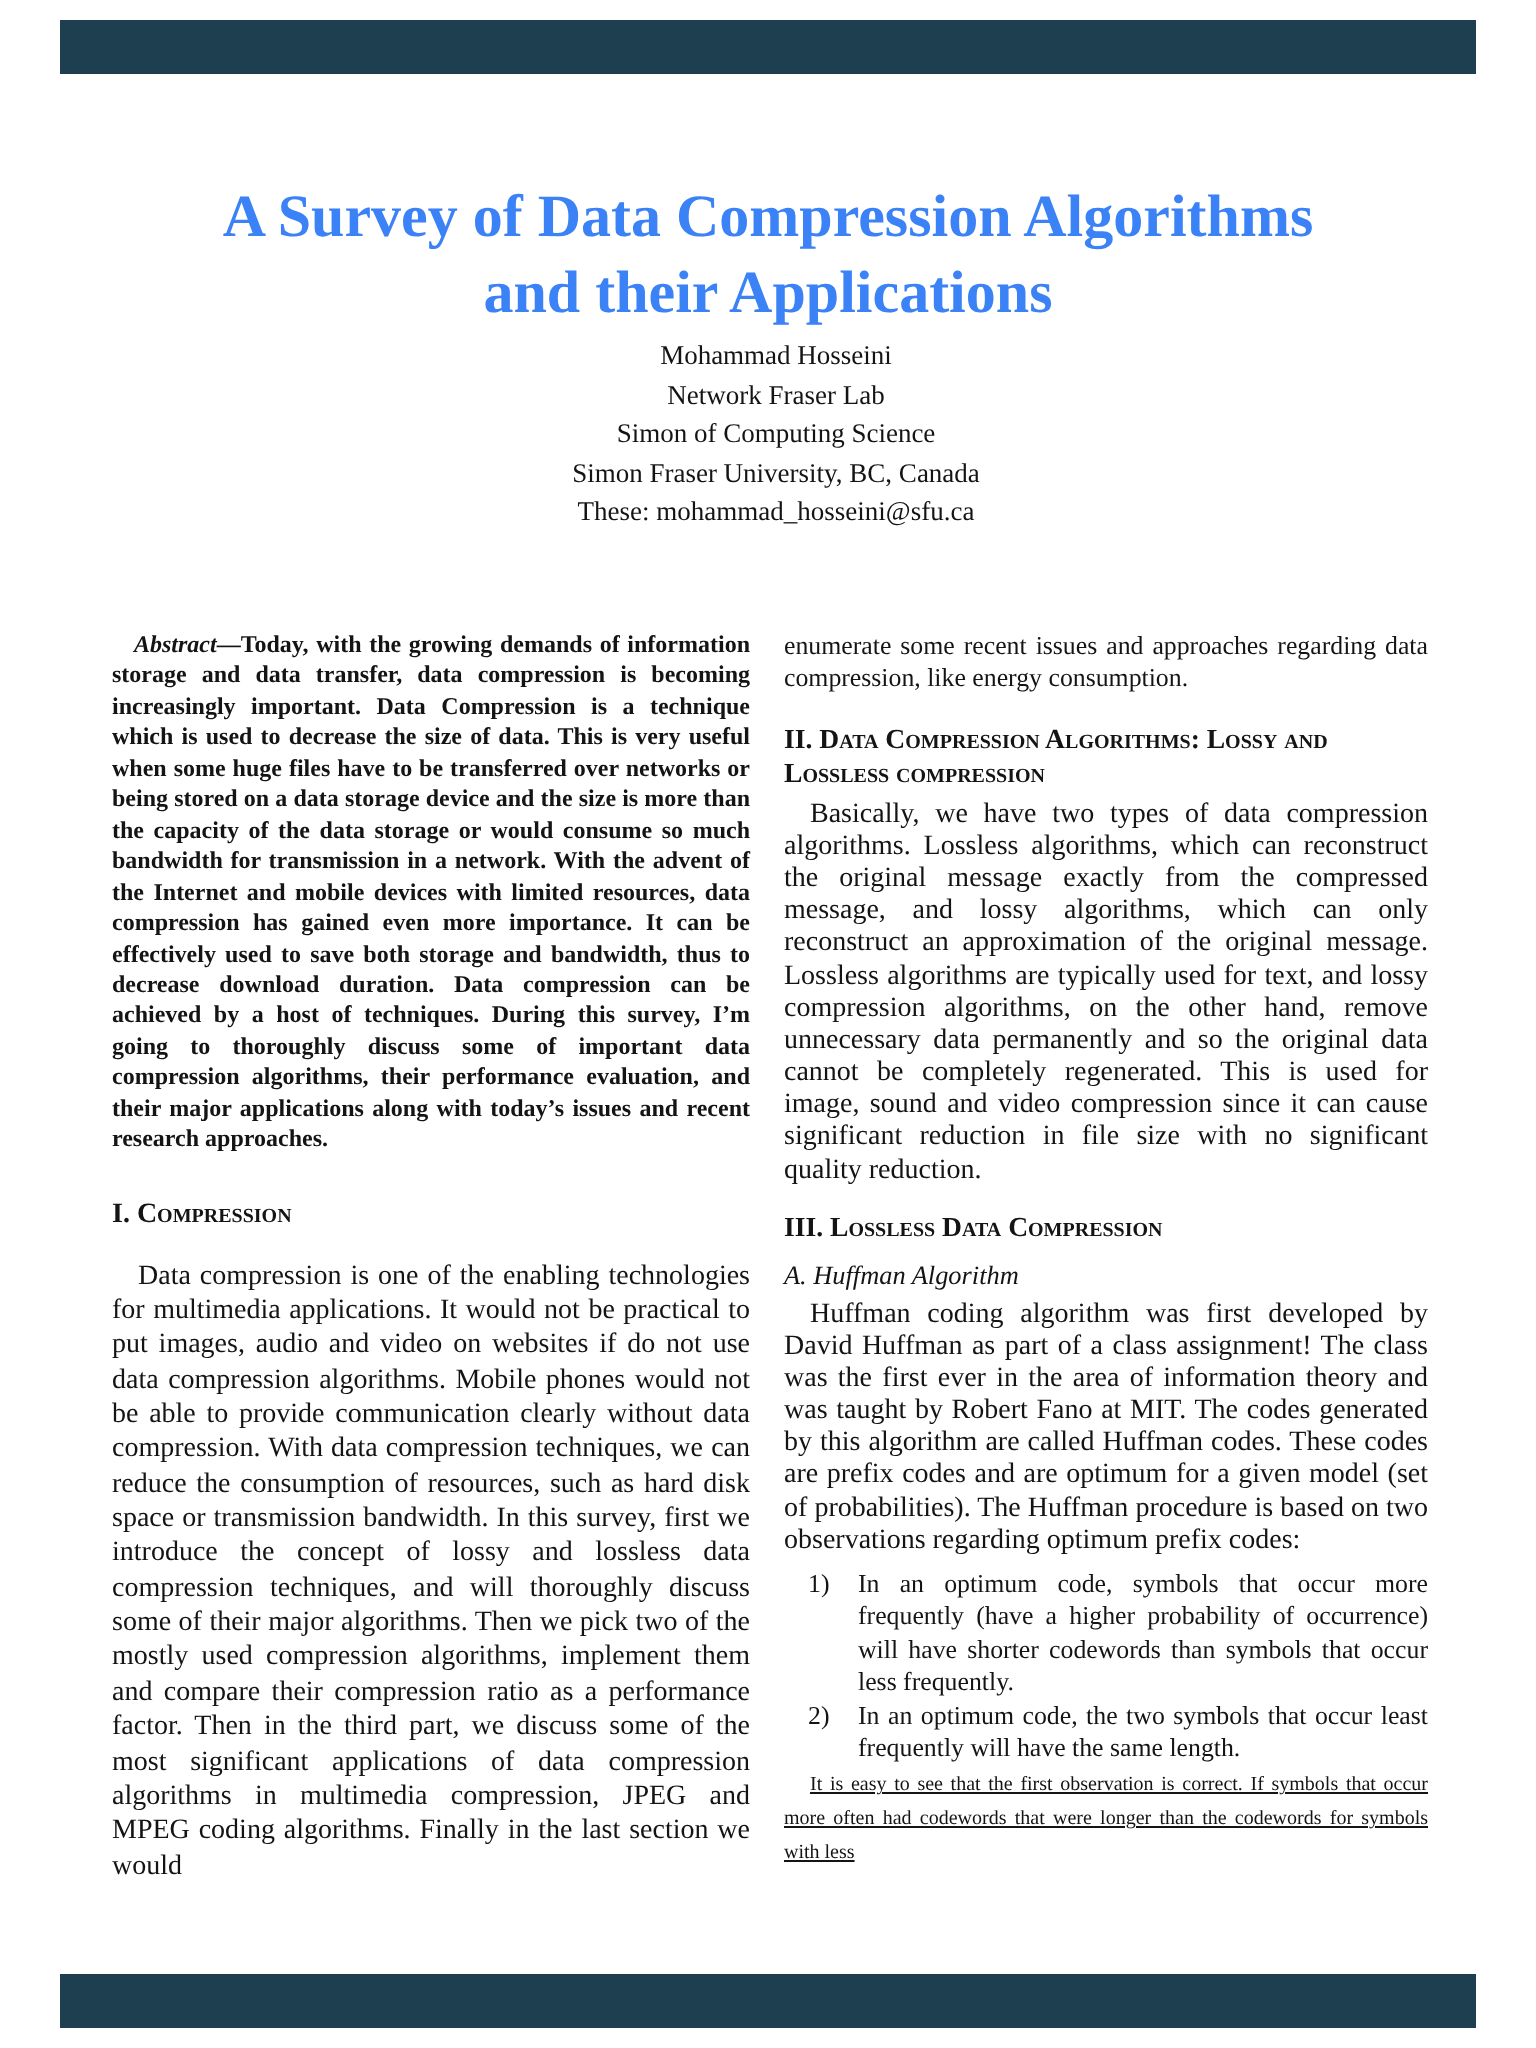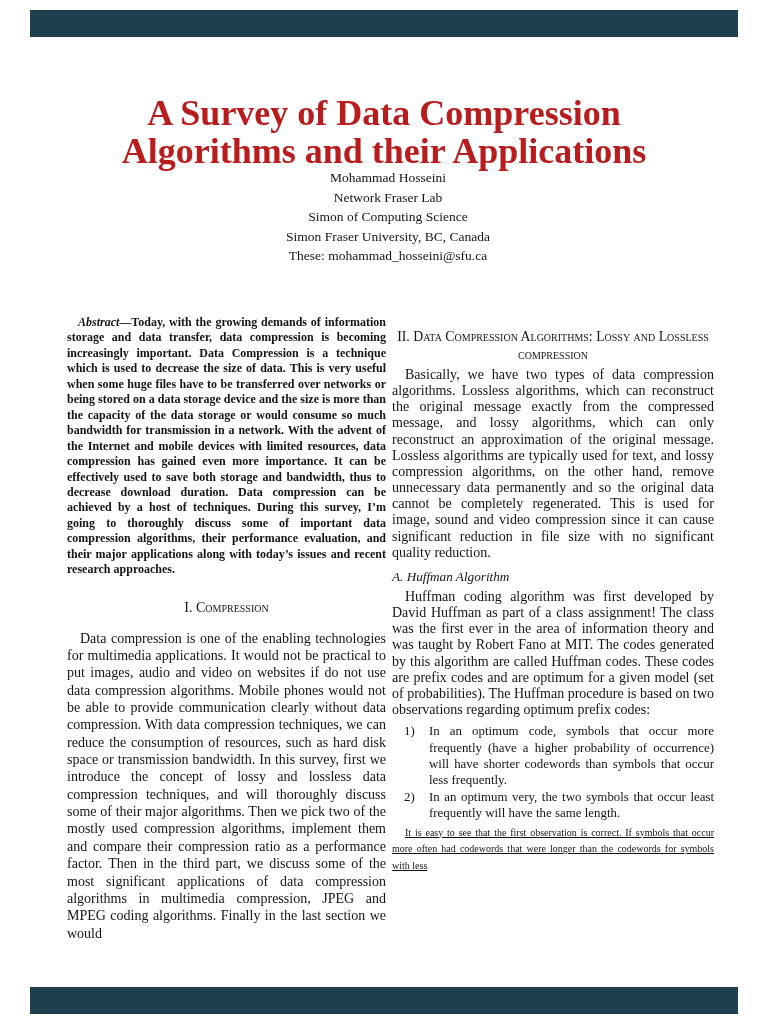--- a/index.html
+++ b/index.html
@@ -13,49 +13,49 @@
   }
   .viewer-bar {
     position:absolute; left:30px; width:708px; height:27px;
   }
   .viewer-bar.top { top:10px; }
   .viewer-bar.bottom { top:987px; }
 
   .paper-title {
     position:absolute; top:70px; left:84px; width:600px;
     text-align:center;
-    font-size:36px; line-height:38px;
-    color:#b91c1c;
+    font-size:30px; line-height:38px;
+    color:#3b82f6;
   }
   .author-block {
     position:absolute; top:168px; left:4px; width:768px;
     text-align:center;
     font-size:13.5px; line-height:19.5px;
   }
   .col {
     position:absolute; top:315px;
   }
-  .col-left  { left:67px;  width:319px; }
+  .col-left  { left:56px;  width:319px; }
   .col-right { left:392px; width:322px; }
 
   .abstract {
     margin:0;
     font-weight:bold;
     font-size:12px; line-height:15.45px;
     text-align:justify;
     text-indent:11px;
   }
   .abs-label { font-style:italic; }
 
   .sec-heading {
     margin:21px 0 0 0;
-    text-align:center;
+    text-align:left;
     font-variant:small-caps;
     font-size:14px; line-height:17px;
-    font-weight:normal;
+    font-weight:bold;
   }
   .sec-heading.h2 { margin-top:13px; line-height:17.5px; font-size:13.8px; }
   .sec-heading.h3 { margin-top:11px; font-size:13.8px; }
 
   .body-par {
     margin:14px 0 0 0;
     font-size:14px; line-height:17.35px;
     text-align:justify;
     text-indent:13px;
   }
@@ -109,35 +109,37 @@
 
 <div class="col col-left">
   <p class="abstract"><span class="abs-label">Abstract</span><span>—Today, with the growing demands of information storage and data transfer, data compression is becoming increasingly important. Data Compression is a technique which is used to decrease the size of data. This is very useful when some huge files have to be transferred over networks or being stored on a data storage device and the size is more than the capacity of the data storage or would consume so much bandwidth for transmission in a network. With the advent of the Internet and mobile devices with limited resources, data compression has gained even more importance. It can be effectively used to save both storage and bandwidth, thus to decrease download duration. Data compression can be achieved by a host of techniques. During this survey, I’m going to thoroughly discuss some of important data compression algorithms, their performance evaluation, and their major applications along with today’s issues and recent research approaches.</span></p>
 
   <h2 class="sec-heading h1">I. Compression</h2>
 
   <p class="body-par">Data compression is one of the enabling technologies for multimedia applications. It would not be practical to put images, audio and video on websites if do not use data compression algorithms. Mobile phones would not be able to provide communication clearly without data compression. With data compression techniques, we can reduce the consumption of resources, such as hard disk space or transmission bandwidth. In this survey, first we introduce the concept of lossy and lossless data compression techniques, and will thoroughly discuss some of their major algorithms. Then we pick two of the mostly used compression algorithms, implement them and compare their compression ratio as a performance factor. Then in the third part, we discuss some of the most significant applications of data compression algorithms in multimedia compression, JPEG and MPEG coding algorithms. Finally in the last section we would</p>
 </div>
 
 <div class="col col-right">
+  <p class="cont-par">enumerate some recent issues and approaches regarding data compression, like energy consumption.</p>
 
   <h2 class="sec-heading h2">II. Data Compression Algorithms: Lossy and Lossless compression</h2>
 
   <p class="body-par tight">Basically, we have two types of data compression algorithms. Lossless algorithms, which can reconstruct the original message exactly from the compressed message, and lossy algorithms, which can only reconstruct an approximation of the original message. Lossless algorithms are typically used for text, and lossy compression algorithms, on the other hand, remove unnecessary data permanently and so the original data cannot be completely regenerated. This is used for image, sound and video compression since it can cause significant reduction in file size with no significant quality reduction.</p>
 
+  <h2 class="sec-heading h3">III. Lossless Data Compression</h2>
 
   <h3 class="sub-heading">A. Huffman Algorithm</h3>
 
   <p class="body-par tight">Huffman coding algorithm was first developed by David Huffman as part of a class assignment! The class was the first ever in the area of information theory and was taught by Robert Fano at MIT. The codes generated by this algorithm are called Huffman codes. These codes are prefix codes and are optimum for a given model (set of probabilities). The Huffman procedure is based on two observations regarding optimum prefix codes:</p>
 
   <div class="obs-list">
     <div class="list-item">
       <span class="li-num">1)</span>
       <span class="li-text">In an optimum code, symbols that occur more frequently (have a higher probability of occurrence) will have shorter codewords than symbols that occur less frequently.</span>
     </div>
     <div class="list-item">
       <span class="li-num">2)</span>
-      <span class="li-text">In an optimum very, the two symbols that occur least frequently will have the same length.</span>
+      <span class="li-text">In an optimum code, the two symbols that occur least frequently will have the same length.</span>
     </div>
   </div>
 
   <p class="closing-par">It is easy to see that the first observation is correct. If symbols that occur more often had codewords that were longer than the codewords for symbols with less</p>
 </div>
 
 </body></html>

